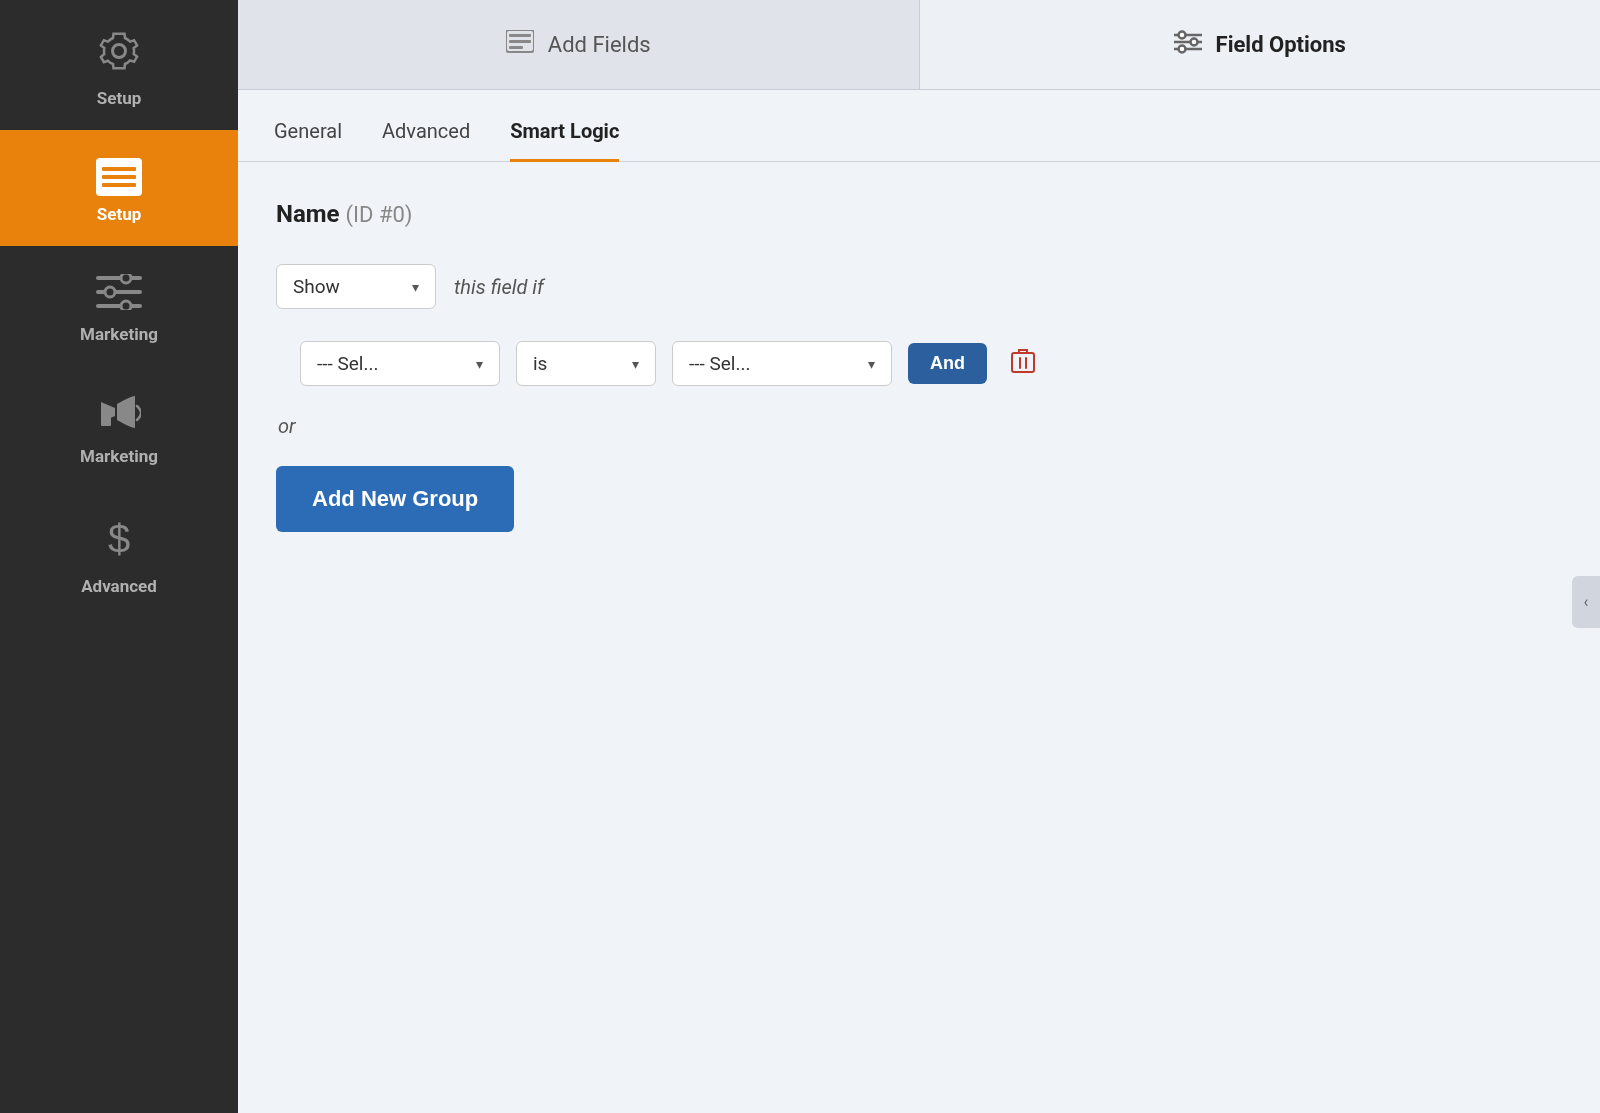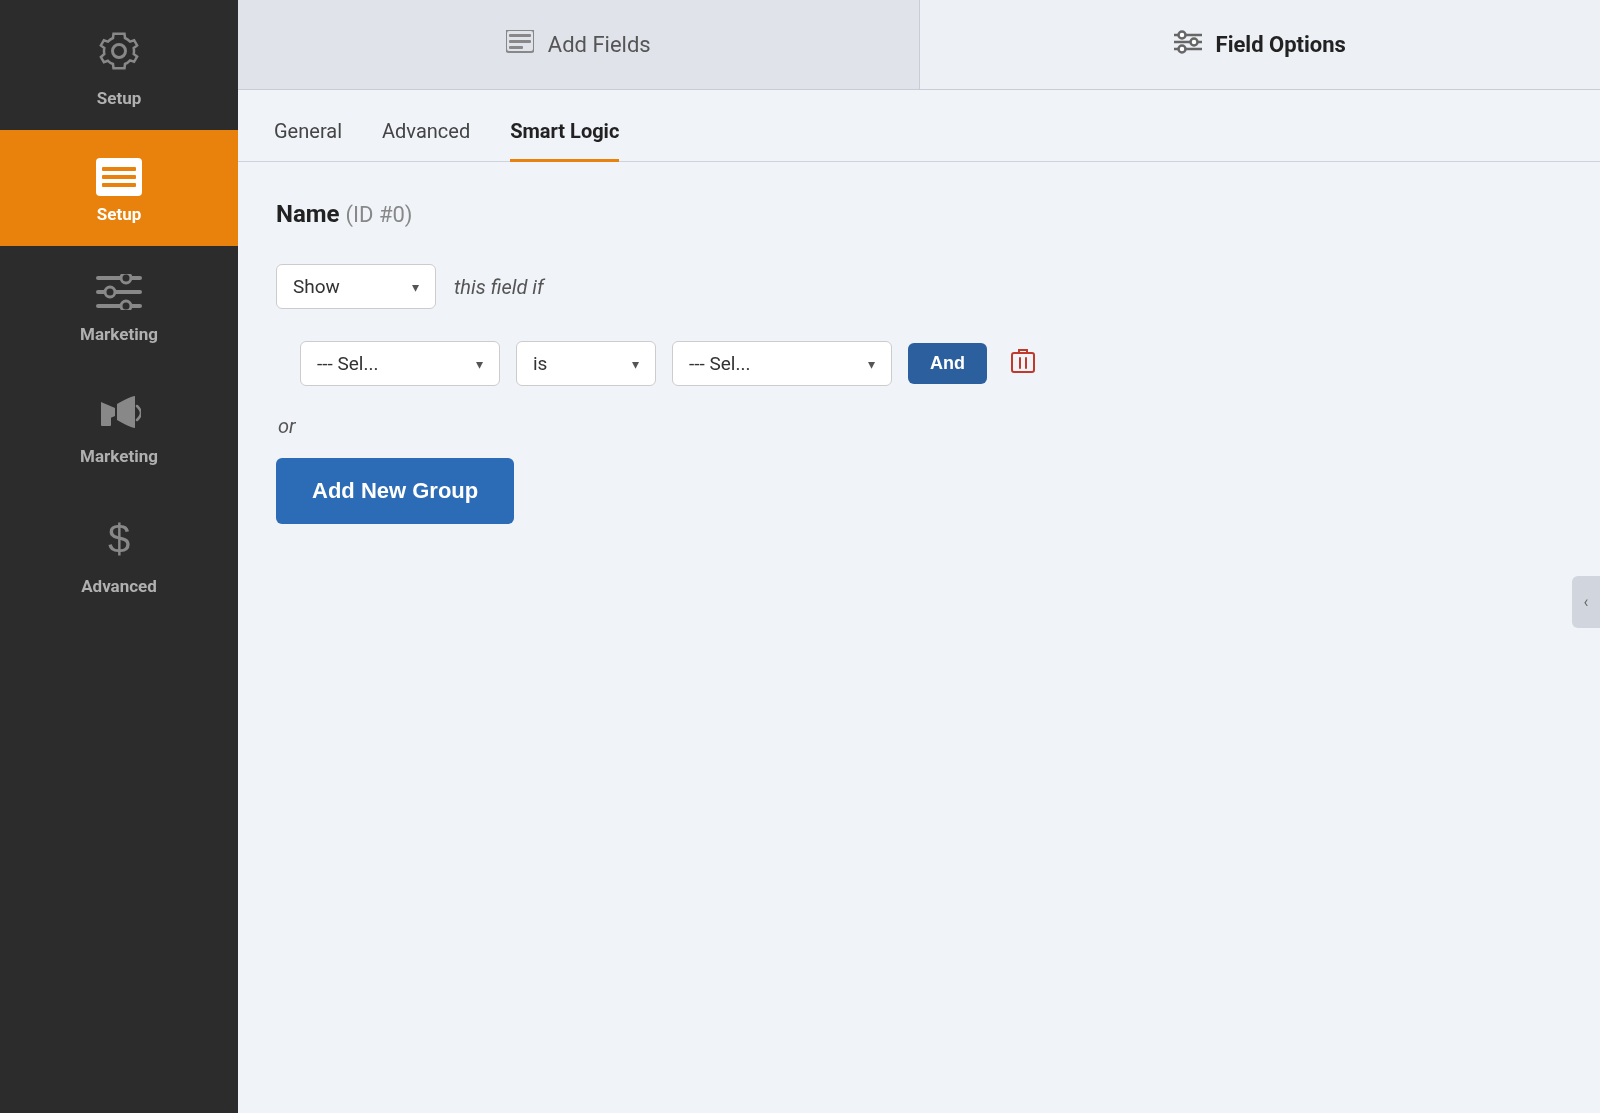--- a/index.html
+++ b/index.html
@@ -265,21 +265,21 @@
       background: none;
       border: none;
       padding: 4px 8px;
     }
 
     
     .or-text {
       font-size: 20px;
       color: #555;
       font-style: italic;
-      margin-bottom: 20px;
+      margin-bottom: 28px;
       padding-left: 2px;
     }
 
     
     .add-group-btn {
       background: #2c6bb5;
       color: white;
       border: none;
       border-radius: 6px;
       padding: 20px 36px;

